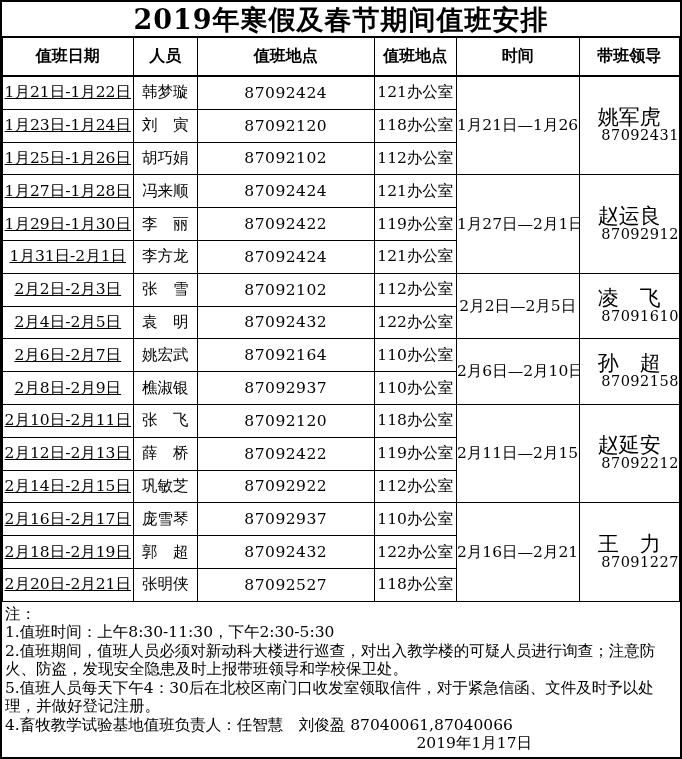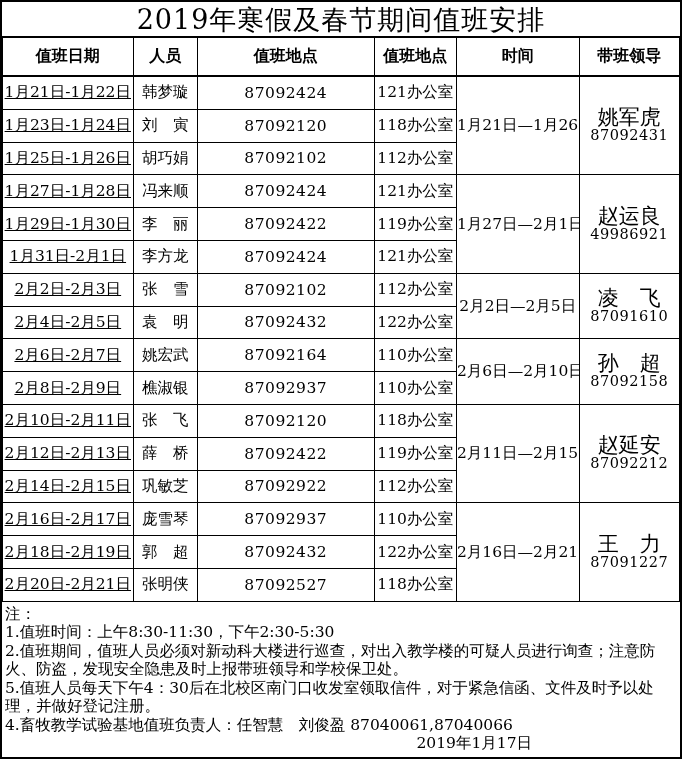--- a/index.html
+++ b/index.html
@@ -11,21 +11,21 @@
     border:2px solid #000;
     overflow:hidden;
     font-family:"DejaVu Serif","Liberation Serif",serif;
     color:#000;
   }
   .title{
     height:34px;
     line-height:36px;
     text-align:center;
     font-size:27px;
-    font-weight:normal;
+    font-weight:bold;
     letter-spacing:1px;
   }
   table.duty{
     width:678px;
     border-collapse:collapse;
     table-layout:fixed;
     border-top:2px solid #000;
   }
   table.duty th,table.duty td{
     border:1px solid #000;
@@ -39,21 +39,21 @@
     height:37px;
     font-size:16px;
     font-weight:bold;
     border-bottom:2px solid #000;
   }
   table.duty tbody td{height:31.8px;font-size:15.5px;}
   .c-date{font-size:15px;text-decoration:underline;}
   .c-phone{font-size:15px;letter-spacing:0.5px;margin-top:39px;}
   .c-time{font-size:15px;}
   .c-leader .ldr-name{font-size:21px;line-height:19px;}
-  .c-leader .ldr-phone{font-size:14.5px;line-height:16px;letter-spacing:0.5px;}
+  .c-leader .ldr-phone{font-size:14.5px;line-height:16px;letter-spacing:0.5px;text-align:right;}
   .notes{
     padding:3px 5px 0 3px;
     font-size:15.5px;
     line-height:18.5px;
     text-align:left;
   }
   .notes .note-line{white-space:normal;}
   .signature{
     text-align:right;
     padding-right:148px;
@@ -114,21 +114,21 @@
       </tr>
 
       <tr>
         <td class="c-date">1月27日-1月28日</td>
         <td class="c-name">冯来顺</td>
         <td class="c-phone">87092424</td>
         <td class="c-loc">121办公室</td>
         <td class="c-time" rowspan="3">1月27日—2月1日</td>
         <td class="c-leader" rowspan="3">
           <div class="ldr-name">赵运良</div>
-          <div class="ldr-phone">49986921</div>
+          <div class="ldr-phone">87092912</div>
         </td>
       </tr>
       <tr>
         <td class="c-date">1月29日-1月30日</td>
         <td class="c-name">李　丽</td>
         <td class="c-phone">87092422</td>
         <td class="c-loc">119办公室</td>
       </tr>
       <tr>
         <td class="c-date">1月31日-2月1日</td>

